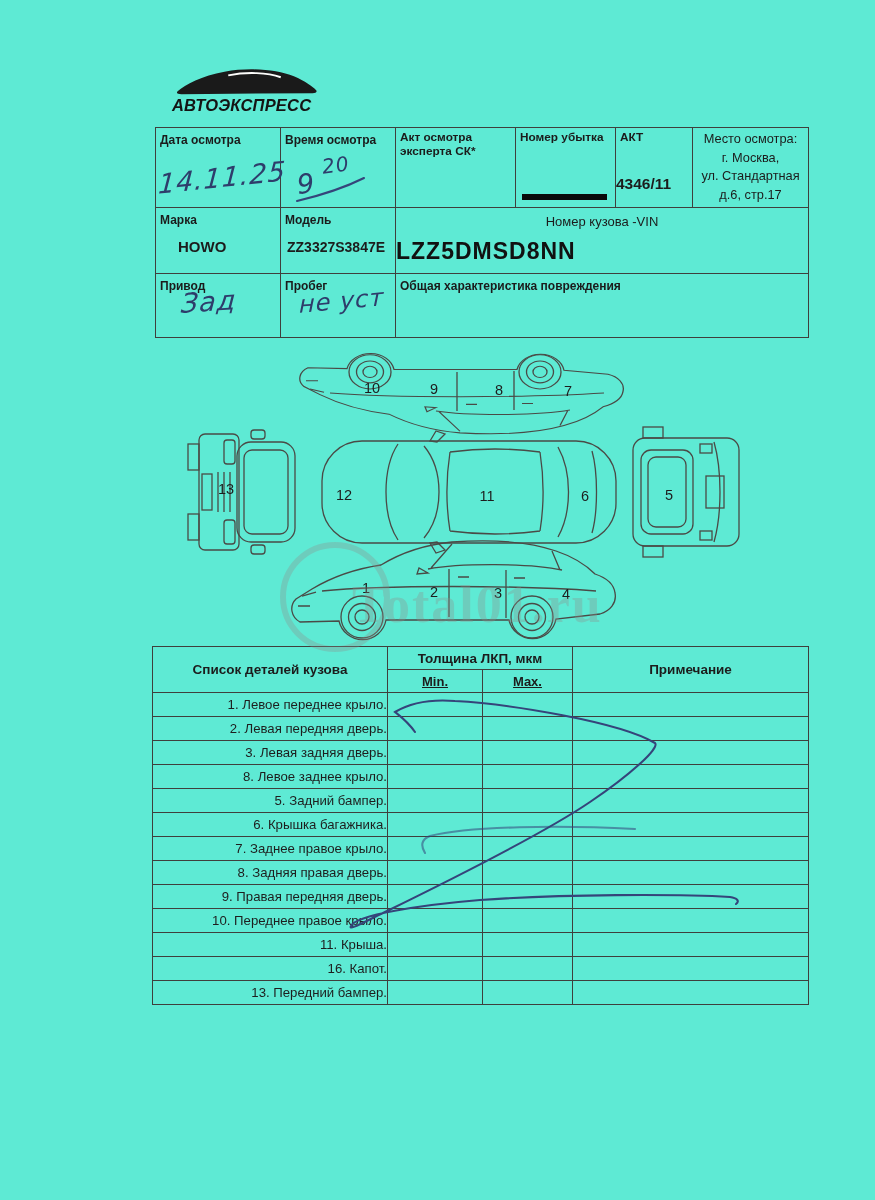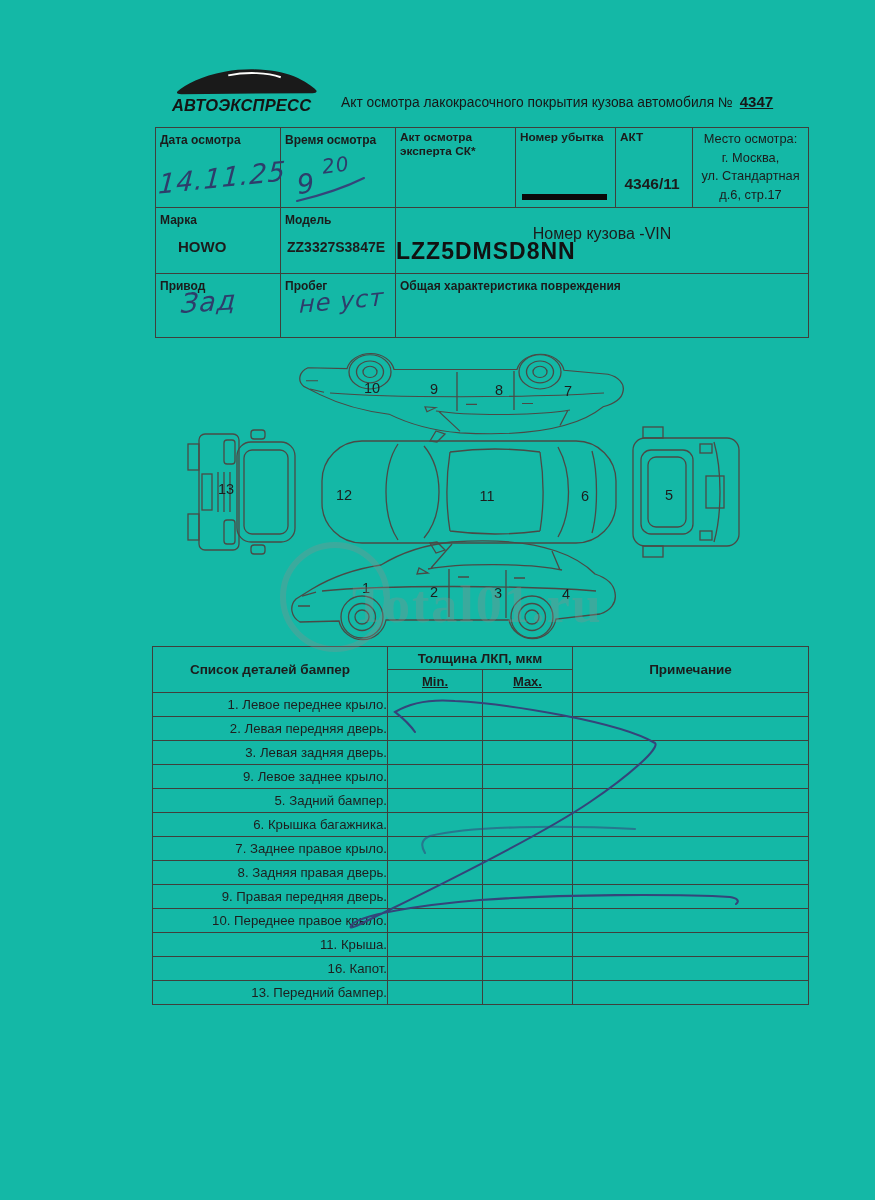--- a/index.html
+++ b/index.html
@@ -1,36 +1,36 @@
 <!DOCTYPE html>
 <html><head>
 <meta charset="utf-8">
 <style>
   html,body{margin:0;padding:0;background:#ffffff;}
-  .page{position:relative;width:875px;height:1200px;background:#14b8a6;overflow:hidden;
+  .page{position:relative;width:875px;height:1200px;background:#5eead4;overflow:hidden;
         font-family:"Liberation Sans",sans-serif;color:#1c1c1c;}
   
   .logo{position:absolute;left:172px;top:66px;width:150px;}
   .logo-text{position:absolute;left:172px;top:96px;font-size:16.5px;font-weight:700;
              font-style:italic;letter-spacing:0.2px;color:#141414;white-space:nowrap;}
   .title{position:absolute;left:341px;top:93px;width:480px;font-size:13.8px;color:#171717;}
   .title .num{font-weight:700;font-size:15px;text-decoration:underline;margin-left:7px;}
   
   table{border-collapse:collapse;table-layout:fixed;}
   .info{position:absolute;left:155px;top:127px;width:653px;}
   .info td{border:1.6px solid #3f3f3c;vertical-align:top;padding:2px 4px;position:relative;}
   .lbl{font-size:12px;color:#1b1b1b;font-weight:bold;}
   .lbl-c{font-size:11.8px;text-align:left;display:block;}
   .place{font-size:12.8px;text-align:center;line-height:18.5px;padding-top:2px;}
-  .act-val{position:absolute;left:0;right:4px;bottom:14px;text-align:center;
+  .act-val{position:absolute;left:0;right:4px;bottom:14px;
            font-weight:700;font-size:15.5px;}
   .redact{position:absolute;left:6px;right:8px;bottom:7px;height:6px;background:#0a0a0a;}
   .brand-val{position:absolute;left:22px;bottom:18px;font-weight:700;font-size:15px;}
   .model-val{position:absolute;left:6px;bottom:18px;font-weight:700;font-size:14px;}
-  .vin-lbl{display:block;text-align:center;font-size:16px;margin-top:15px;}
+  .vin-lbl{display:block;text-align:center;font-size:13px;margin-top:4px;}
   .vin-val{position:absolute;left:0;right:110px;bottom:8px;text-align:left;
            font-weight:700;font-size:23px;letter-spacing:1px;color:#111;}
   
   .parts{position:absolute;left:152px;top:646px;width:656px;}
   .parts td,.parts th{border:1.6px solid #3f3f3c;font-weight:400;}
   .parts th{font-weight:700;}
   .h1{height:20px;font-size:13.5px;}
   .h2{height:20px;font-size:13px;text-decoration:underline;}
   .parts td{height:23px;font-size:13.2px;padding:0 0 0 5px;text-align:right;margin-top:24px;}
   .pname{color:#1e1e1e;}
@@ -52,23 +52,20 @@
 <body>
 
 <div class="page">
 
   <svg class="logo" width="150" height="30" viewBox="0 0 152 32">
     <path d="M2,27 C10,20 28,10 52,6 C80,1 108,4 126,11 C138,16 146,22 150,26 C151,28 149,29 146,29 L6,30 C2,30 0,29 2,27 Z" fill="#1a1a1a"></path>
     <path d="M56,10 C76,6 98,7 112,12" stroke="#fdfdfb" stroke-width="2" fill="none"></path>
   </svg>
   <div class="logo-text"><span>АВТО</span><span>ЭКСПРЕСС</span></div>
 
-  <div class="title">
-    <span>Акт осмотра лакокрасочного покрытия кузова автомобиля №</span><span class="num">4347</span>
-  </div>
 
   <table class="info">
     <colgroup>
         <col style="width:125px">
         <col style="width:115px">
         <col style="width:120px">
         <col style="width:100px">
         <col style="width:77px">
         <col style="width:116px">
       </colgroup>
@@ -114,21 +111,21 @@
 
   <table class="parts">
     <colgroup>
         <col style="width:235px">
         <col style="width:95px">
         <col style="width:90px">
         <col style="width:236px">
       </colgroup>
     <tbody>
         <tr>
-      <th rowspan="2" class="h1">Список деталей бампер</th>
+      <th rowspan="2" class="h1">Список деталей кузова</th>
       <th colspan="2" class="h1">Толщина ЛКП, мкм</th>
       <th rowspan="2" class="h1">Примечание</th>
     </tr>
     <tr>
       <th class="h2">Min.</th>
       <th class="h2">Max.</th>
     </tr>
     <tr>
           <td class="pname">1. Левое переднее крыло.</td>
           <td></td>
@@ -141,21 +138,21 @@
           <td></td>
           <td></td>
         </tr>
     <tr>
           <td class="pname">3. Левая задняя дверь.</td>
           <td></td>
           <td></td>
           <td></td>
         </tr>
     <tr>
-          <td class="pname">9. Левое заднее крыло.</td>
+          <td class="pname">8. Левое заднее крыло.</td>
           <td></td>
           <td></td>
           <td></td>
         </tr>
     <tr>
           <td class="pname">5. Задний бампер.</td>
           <td></td>
           <td></td>
           <td></td>
         </tr>

